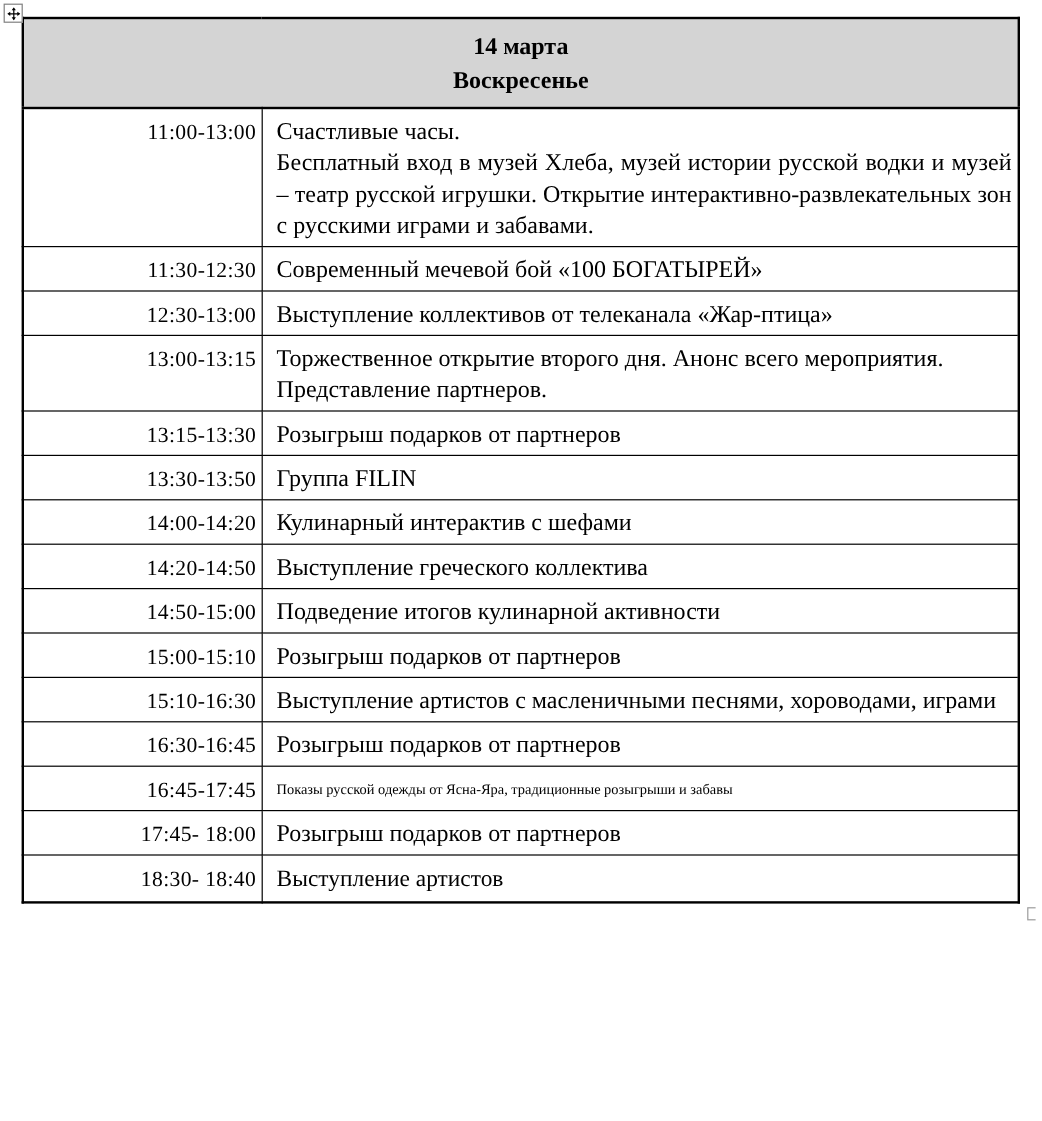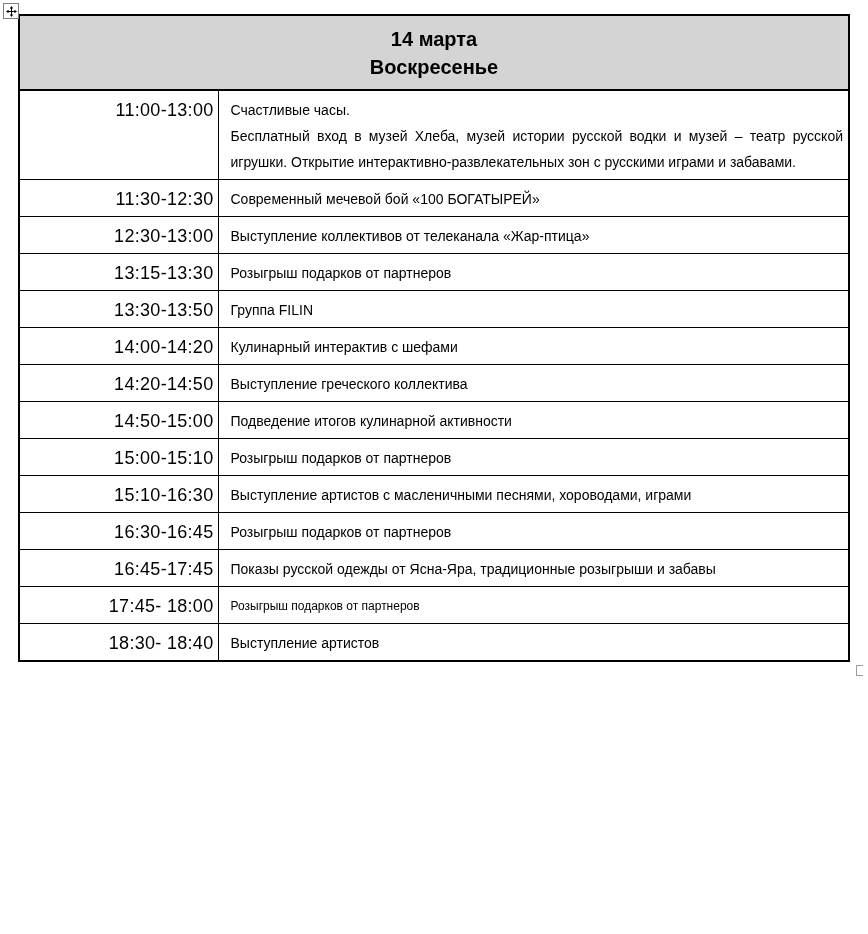--- a/index.html
+++ b/index.html
@@ -2,21 +2,21 @@
 <html><head>
 <meta charset="utf-8">
 <style>
   html, body { margin: 0; padding: 0; background: #ffffff; }
   .page {
     position: relative;
     width: 863px;
     height: 934px;
     background: #ffffff;
     overflow: hidden;
-    font-family: Liberation Sans, sans-serif;
+    font-family: Liberation Serif, serif;
     color: #000000;
   }
   .table-wrap {
     position: absolute;
     left: 18px;
     top: 14px;
     width: 832px;
   }
   table.schedule {
     border-collapse: collapse;
@@ -41,21 +41,21 @@
     padding: 9px 0 8px 0;
   }
   td.time-cell {
     text-align: right;
     font-size: 18px;
     line-height: 26px;
     letter-spacing: 0.3px;
     padding: 6px 4px 4px 4px;
   }
   td.event-cell {
-    font-size: 14px;
+    font-size: 20px;
     line-height: 26px;
     padding: 6px 5px 4px 12px;
     text-align: justify;
     white-space: pre-wrap;
     hyphens: manual;
     overflow-wrap: break-word;
   }
   
   tbody tr:nth-child(13) td.event-cell { font-size: 12px; }
   tbody tr:nth-child(15) td.event-cell { font-size: 19.5px; line-height: 28px; }
@@ -130,20 +130,25 @@
   <tr>
     <td class="time-cell">11:30-12:30</td>
     <td class="event-cell">Современный мечевой бой «100 БОГАТЫРЕЙ»</td>
   </tr>
 
   <tr>
     <td class="time-cell">12:30-13:00</td>
     <td class="event-cell">Выступление коллективов от телеканала «Жар-птица»</td>
   </tr>
 
+  <tr>
+    <td class="time-cell">13:00-13:15</td>
+    <td class="event-cell">Торжественное открытие второго дня. Анонс всего мероприятия.
+Представление партнеров.</td>
+  </tr>
 
   <tr>
     <td class="time-cell">13:15-13:30</td>
     <td class="event-cell">Розыгрыш подарков от партнеров</td>
   </tr>
 
 
   <tr>
     <td class="time-cell">13:30-13:50</td>
     <td class="event-cell">Группа FILIN</td>

